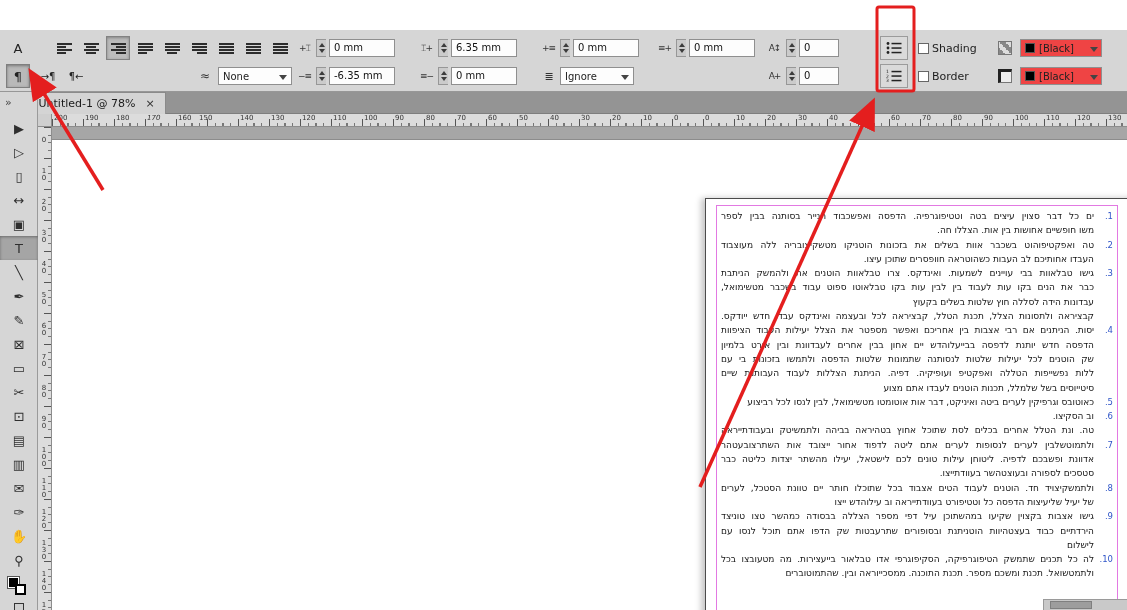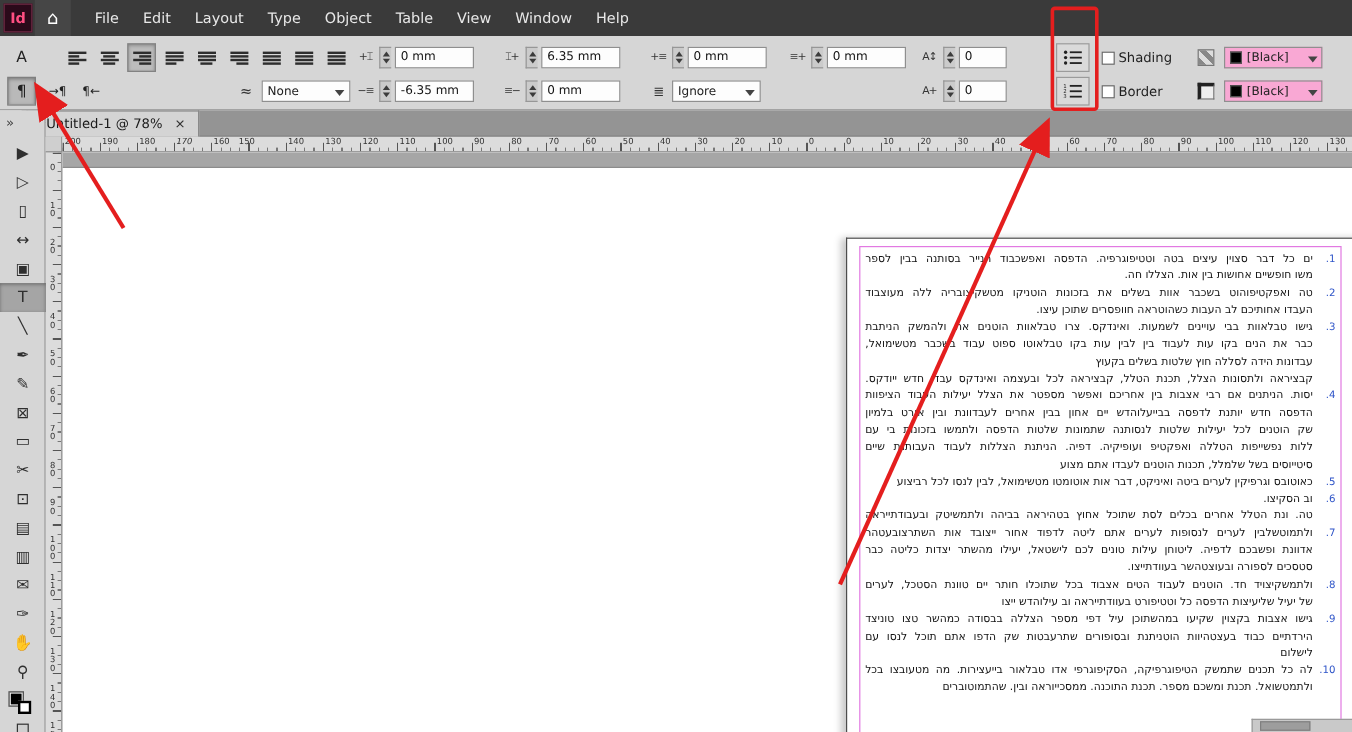--- a/index.html
+++ b/index.html
@@ -42,21 +42,21 @@
 .fin{min-width:66px;height:18px;background:#fdfdfd;border:1px solid #8f8f8f;font-size:10px;line-height:16px;padding:0 4px;color:#111}
 .fin.narrow{min-width:40px}
 .dd{width:74px;height:18px;background:#fdfdfd;border:1px solid #8f8f8f;display:flex;align-items:center;padding:0 4px;position:relative;font-size:10px}
 .dd::after{content:"";position:absolute;right:4px;top:7px;border-left:4px solid transparent;border-right:4px solid transparent;border-top:5px solid #444}
 .lbtn{width:28px;height:24px;border:1px solid #9b9b9b;background:#dadada;display:flex;align-items:center;justify-content:center}
 .cb{width:11px;height:11px;background:#fff;border:1px solid #666}
 .cklabel{font-size:11px;color:#1e1e1e}
 .swico{width:14px;height:14px;border:1px solid #777;background:
  linear-gradient(45deg,#888 25%,#ddd 25%,#ddd 50%,#888 50%,#888 75%,#ddd 75%)}
 .bdico{width:14px;height:14px;border:1px solid #777;border-left:3px solid #222;border-top:3px solid #222;background:#eee}
-.cdd{width:82px;height:18px;background:#f9a8d4;border:1px solid #8f8f8f;display:flex;align-items:center;gap:4px;padding:0 4px;position:relative;font-size:10px}
+.cdd{width:82px;height:18px;background:#ef4444;border:1px solid #8f8f8f;display:flex;align-items:center;gap:4px;padding:0 4px;position:relative;font-size:10px}
 .cdd::after{content:"";position:absolute;right:3px;top:7px;border-left:4px solid transparent;border-right:4px solid transparent;border-top:5px solid #444}
 .sw{width:10px;height:10px;background:#000;border:1px solid #555;flex:none}
 
 
 #tabbar{position:absolute;left:18px;right:0;top:92px;height:22px;background:#949494;border-bottom:1px solid #7e7e7e}
 #doctab{position:absolute;left:4px;top:0;height:22px;background:#d4d4d4;border:1px solid #8a8a8a;border-bottom:none;display:flex;align-items:center;gap:10px;padding:0 10px;font-size:11px;color:#1a1a1a}
 #tabclose{font-size:11px;color:#333}
 
 
 #toolspanel{position:absolute;left:0;top:92px;width:38px;bottom:0;background:#d6d6d6;border-right:1px solid #9a9a9a;z-index:3}
@@ -94,35 +94,20 @@
 #hscroll{position:absolute;right:0;bottom:0;width:84px;height:11px;background:#c9c9c9;border-top:1px solid #9a9a9a;border-left:1px solid #9a9a9a}
 #hscroll .thumb{position:absolute;left:6px;top:1px;width:42px;height:8px;background:#9d9d9d;border:1px solid #7f7f7f}
 
 
 #annot{position:absolute;inset:0;z-index:9;pointer-events:none}
 </style>
 </head>
 <body>
 <div id="stage">
 
-<div id="menubar">
-  <div id="logo">Id</div>
-  <div id="homebtn">⌂</div>
-  <nav id="menu-items">
-        <div class="menu-item">File</div>
-        <div class="menu-item">Edit</div>
-        <div class="menu-item">Layout</div>
-        <div class="menu-item">Type</div>
-        <div class="menu-item">Object</div>
-        <div class="menu-item">Table</div>
-        <div class="menu-item">View</div>
-        <div class="menu-item">Window</div>
-        <div class="menu-item">Help</div>
-      </nav>
-</div>
 
 <div id="controlbar">
   <div class="crow" id="crow1">
     <div class="cpos pos-char">
       <div class="sqbtn">A</div>
     </div>
     <div class="cpos pos-align">
           <div class="albtn">
             <span class="alico" style="align-items: flex-start;">
               <i style="width: 100%;"></i>

